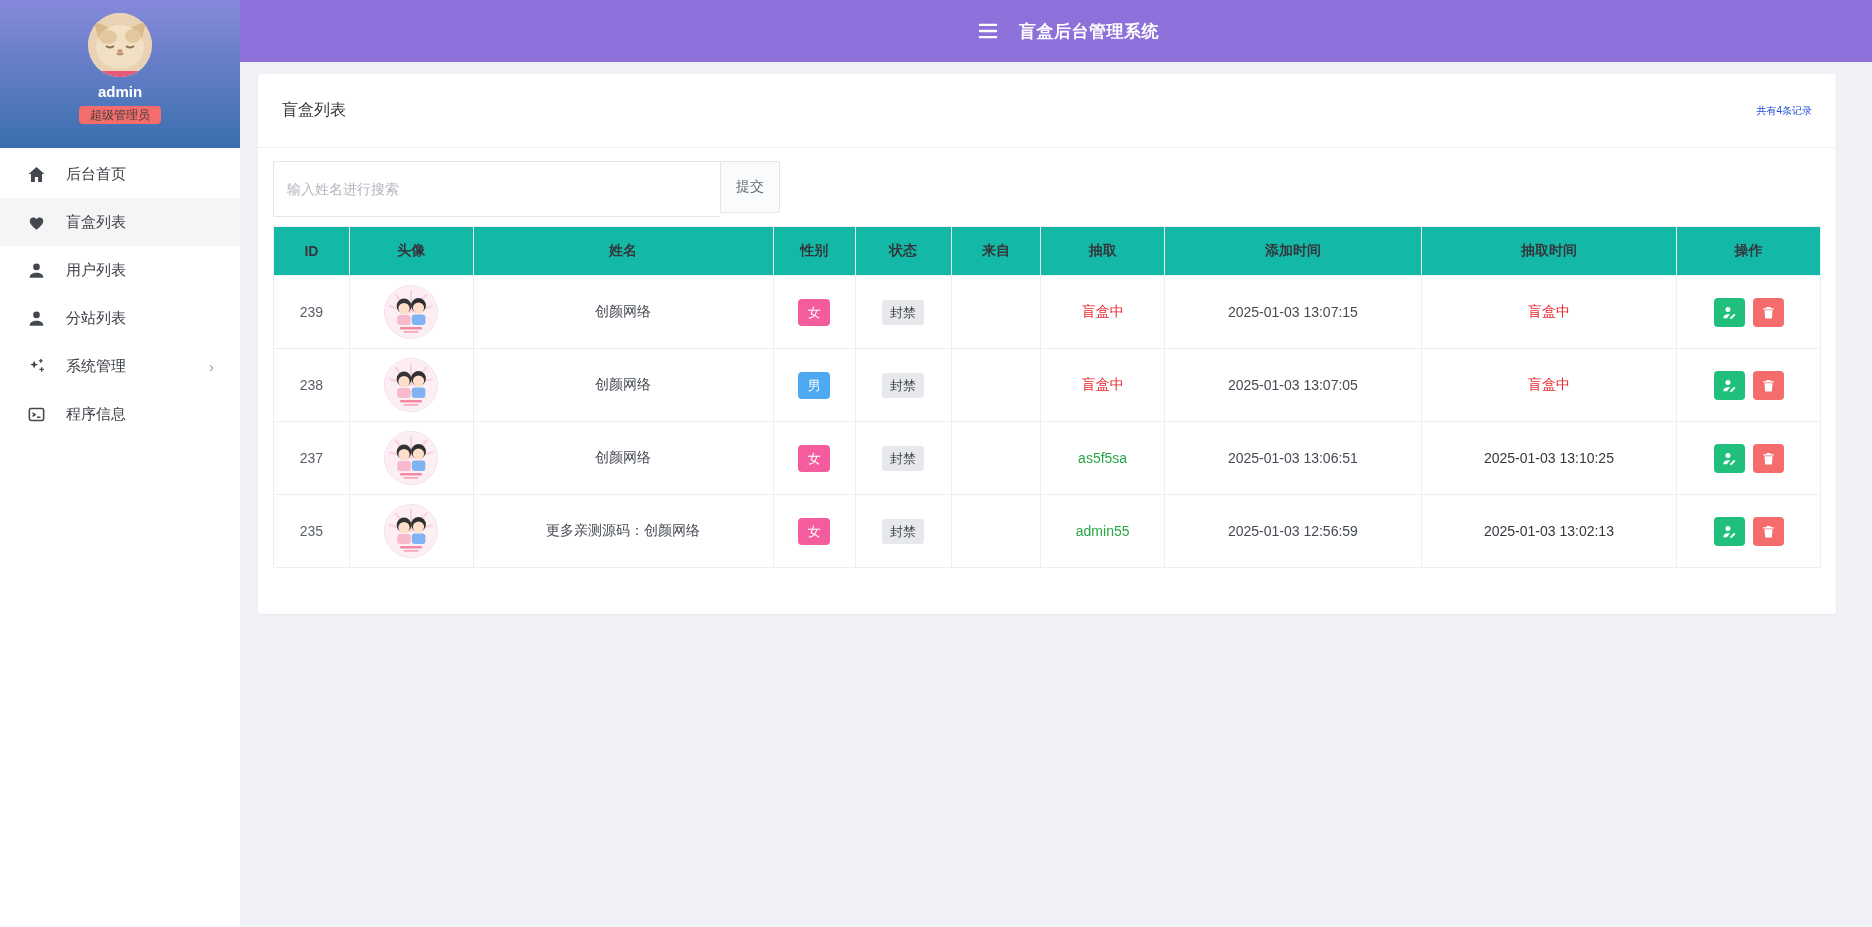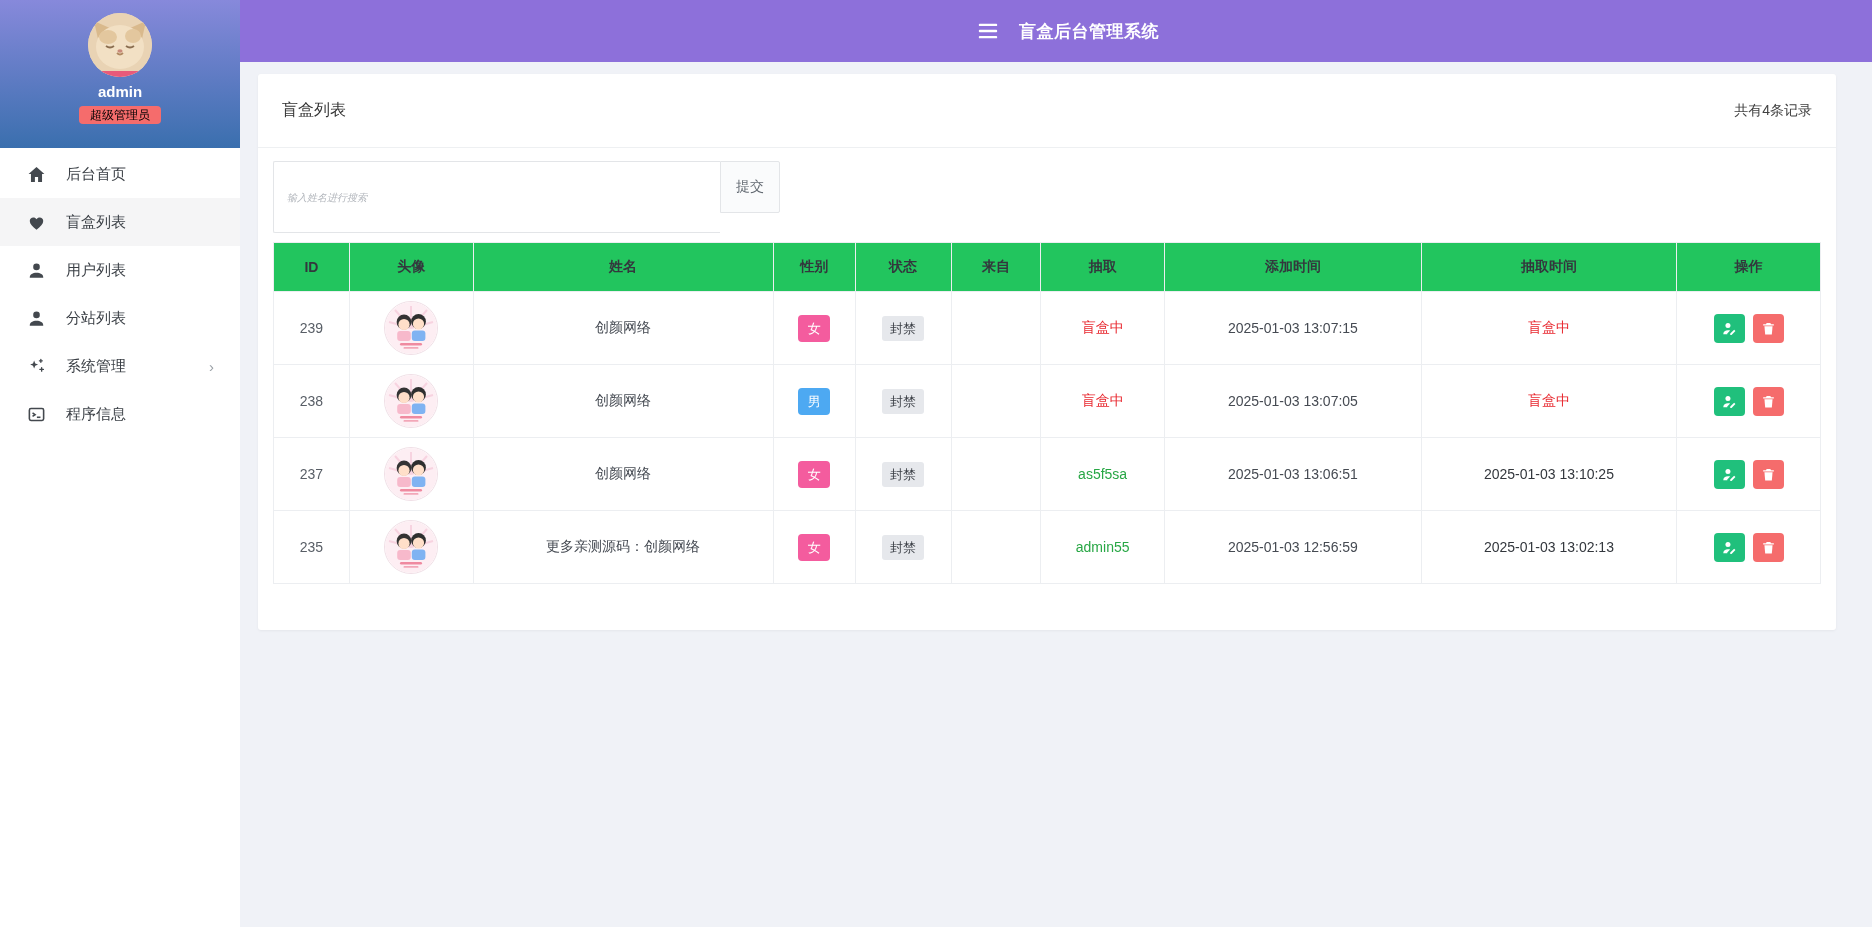--- a/index.html
+++ b/index.html
@@ -12,21 +12,21 @@
   
   .sidebar{width:240px;min-width:240px;background:#ffffff;height:927px;display:flex;flex-direction:column;}
   .profile{
     height:148px;min-height:148px;
     background:linear-gradient(180deg,#8789db 0%,#3a6fae 100%);
     display:flex;flex-direction:column;align-items:center;
   }
   .avatar{width:64px;height:64px;border-radius:50%;margin-top:13px;overflow:hidden;background:#efd9bc;}
   .profile-name{color:#ffffff;font-weight:bold;font-size:15px;margin-top:6px;}
   .role-badge{
-    margin-top:6px;background:#f56c6c;color:#000000;font-size:12px;
+    margin-top:6px;background:#f56c6c;color:#404040;font-size:12px;
     padding:3px 11px;border-radius:4px;line-height:1;
   }
   .menu{padding-top:2px;}
   .menu-item{
     height:48px;display:flex;align-items:center;padding:0 26px;cursor:pointer;
     color:#3a3f45;font-size:15px;position:relative;
   }
   .menu-item.active{background:#f5f5f6;}
   .menu-icon{width:20px;height:20px;margin-right:20px;color:#43484e;display:flex;align-items:center;justify-content:center;}
   .menu-icon svg{width:19px;height:19px;}
@@ -44,39 +44,38 @@
   
   .card{
     background:#ffffff;border-radius:3px;margin:12px 36px 0 18px;
     box-shadow:0 1px 3px rgba(0,0,0,.05);
   }
   .card-header{
     display:flex;align-items:center;justify-content:space-between;
     padding:26px 24px;border-bottom:1px solid #eef0f2;
   }
   .card-title{font-size:16px;color:#333;}
-  .record-count{font-size:14px;color:#404040;}
+  .record-count{font-size:10px;color:#1d4ed8;}
   .card-body{padding:13px 15px 46px 15px;}
   
   .search-row{display:flex;margin-bottom:9px;}
   .search-input{
     width:420px;height:38px;border:1px solid #e3e5e8;border-right:none;
-    border-radius:2px 0 0 2px;padding:16px 13px;font-size:10px;color:#333;outline:none;
+    border-radius:2px 0 0 2px;padding:8px 13px;font-size:14px;color:#333;outline:none;
     font-family:inherit;
-    font-style:italic;
   }
   .search-input::placeholder{color:#b2b6bc;}
   .search-btn{
     height:52px;padding:9px 15px;border:1px solid #e3e5e8;background:#fafbfc;
     color:#636a72;font-size:14px;border-radius:0 2px 2px 0;cursor:pointer;font-family:inherit;
   }
   
   table{width:100%;border-collapse:collapse;table-layout:fixed;}
   th,td{border:1px solid #eceef1;text-align:center;font-size:14px;}
-  th{height:46px;color:#33373d;font-weight:bold;background:#22c55e;}
+  th{height:46px;color:#33373d;font-weight:bold;background:#14b8a6;}
   td{height:70px;color:#454a52;}
   .cell-id{color:#585e66;}
   .row-avatar{
     width:52px;height:52px;border-radius:50%;display:inline-block;vertical-align:middle;
     overflow:hidden;border:1px solid #f0dfe6;
   }
   .badge-gender{
     display:inline-block;min-width:16px;padding:7px 8px;border-radius:4px;
     color:#fff;font-size:13px;line-height:1;
   }

